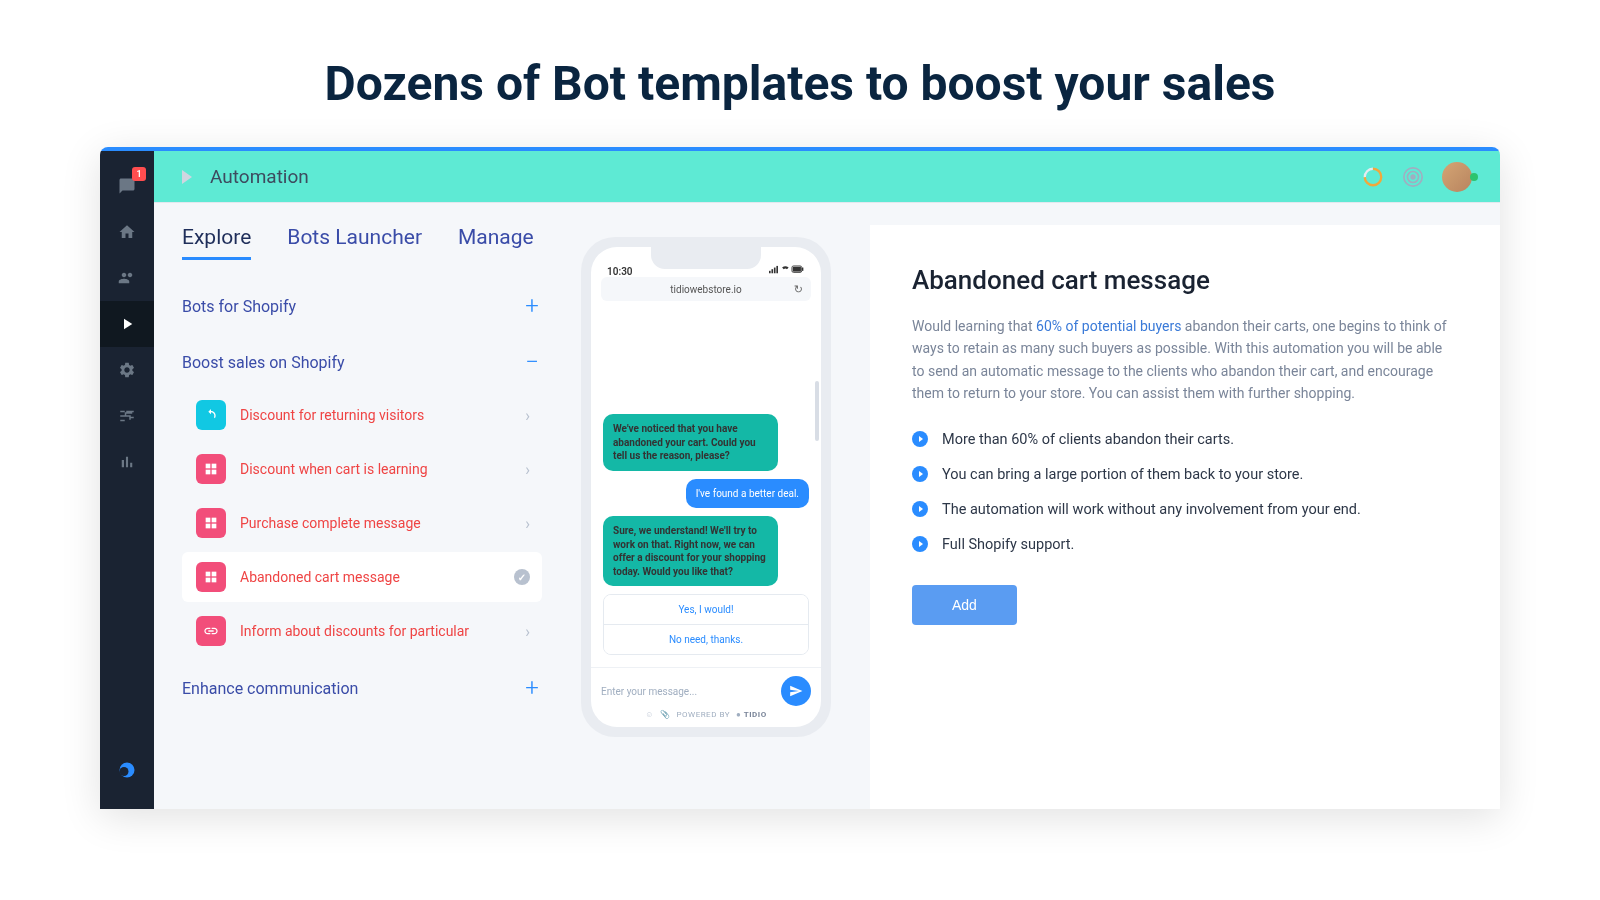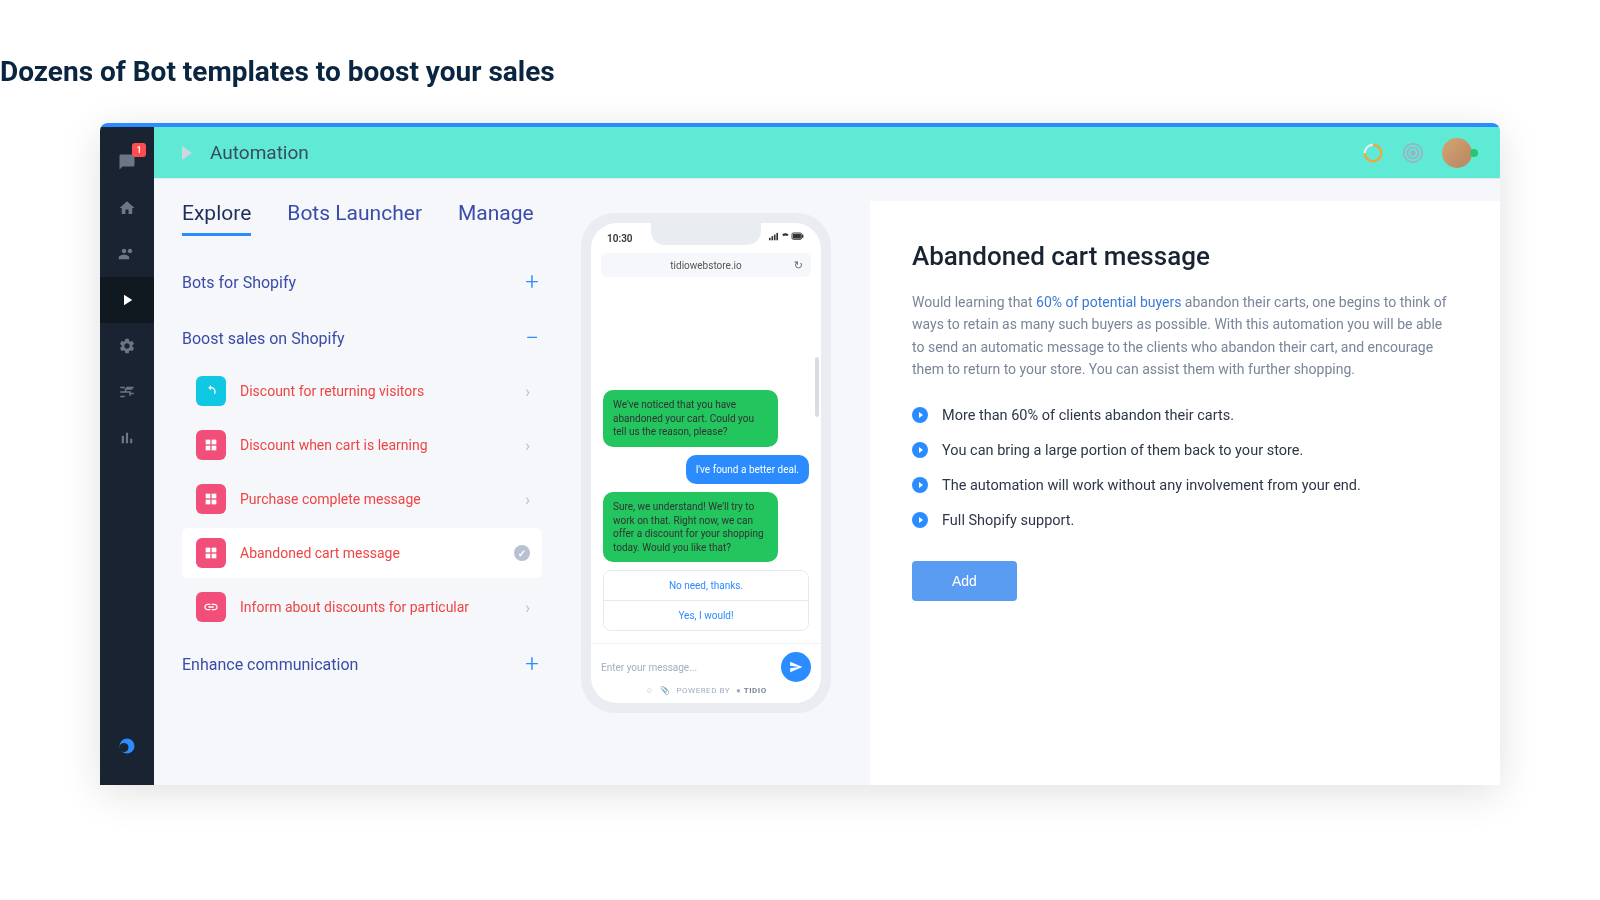--- a/index.html
+++ b/index.html
@@ -1,18 +1,18 @@
 <!DOCTYPE html>
 <html><head>
 <meta charset="utf-8">
 <style>
 * { margin: 0; padding: 0; box-sizing: border-box; }
 body { font-family: -apple-system, BlinkMacSystemFont, 'Segoe UI', Roboto, sans-serif; background: #fff; width: 1600px; height: 900px; overflow: hidden; }
 
-.main-title { text-align: left; font-size: 28px; font-weight: 700; color: #0a2540; padding: 55px 0 35px; }
+.main-title { text-align: center; font-size: 48px; font-weight: 700; color: #0a2540; padding: 55px 0 35px; }
 
 .app-frame { margin: 0 100px 45px; border-radius: 8px 8px 0 0; overflow: hidden; box-shadow: 0 8px 40px rgba(0,0,0,0.12); height: 662px; }
 .app-topbar { height: 4px; background: #2a8cff; }
 .app-body { display: flex; background: #f0f2f5; height: calc(100% - 4px); }
 
 .sidebar { width: 54px; background: #1a2332; display: flex; flex-direction: column; align-items: center; padding-top: 12px; position: relative; }
 .sb-item { width: 54px; height: 46px; display: flex; align-items: center; justify-content: center; color: #6b7785; cursor: pointer; position: relative; }
 .sb-item.active { background: #101820; color: #fff; }
 .sb-item svg { width: 18px; height: 18px; }
 .sb-badge { position: absolute; top: 4px; right: 8px; background: #ff4d4f; color: #fff; font-size: 9px; min-width: 14px; height: 14px; border-radius: 3px; display: flex; align-items: center; justify-content: center; padding: 0 3px; font-weight: 600;}
@@ -48,27 +48,27 @@
 .bot-icon.pink { background: #f24e7a; }
 .bot-label { color: #ef4444; font-size: 14px; flex: 1; white-space: nowrap; overflow: hidden; text-overflow: ellipsis;}
 .bot-chevron { color: #b8c1cf; font-size: 16px; margin-left: 10px; }
 .bot-check { width: 16px; height: 16px; border-radius: 50%; background: #b8c1cf; margin-left: 8px; display: flex; align-items: center; justify-content: center;}
 .bot-check::after { content: "✓"; color: #fff; font-size: 10px; font-weight: bold;}
 
 .phone-col { width: 280px; display: flex; justify-content: center; align-items: flex-start; padding-top: 12px;}
 .phone { width: 250px; height: 500px; background: #e9ecf1; border-radius: 34px; padding: 10px; position: relative; }
 .phone-screen { background: #fff; border-radius: 26px; height: 100%; overflow: hidden; display: flex; flex-direction: column; position: relative;}
 .notch { position: absolute; top: 0; left: 50%; transform: translateX(-50%); width: 110px; height: 22px; background: #e9ecf1; border-radius: 0 0 14px 14px; z-index: 2;}
-.phone-status { height: 30px; display: flex; justify-content: space-between; align-items: center; padding: 0 16px; font-size: 10px; font-weight: 600; color: #333; }
+.phone-status { height: 30px; display: flex; justify-content: space-between; align-items: flex-end; padding: 0 16px; font-size: 10px; font-weight: 600; color: #333; }
 .phone-addr { height: 24px; margin: 0 10px; background: #f5f7fa; border-radius: 6px; display: flex; align-items: center; justify-content: center; font-size: 10px; color: #555; position: relative;}
 .phone-refresh { position: absolute; right: 8px; font-size: 11px; color: #666;}
 .phone-chat { flex: 1; padding: 12px; display: flex; flex-direction: column; justify-content: flex-end; gap: 8px; overflow: hidden; position: relative;}
 .scroll-hint { position: absolute; right: 2px; top: 80px; width: 4px; height: 60px; background: #d8dde5; border-radius: 2px;}
 .msg { padding: 8px 10px; border-radius: 10px; font-size: 10px; line-height: 1.35; max-width: 85%; }
-.msg.in { background: #22c55e; color: #333; align-self: flex-start; }
+.msg.in { background: #14b8a6; color: #333; align-self: flex-start; font-weight: bold; }
 .msg.out { background: #2a8cff; color: #fff; align-self: flex-end; }
 .qr-group { display: flex; flex-direction: column; gap: 0; border:1px solid #e5eaf0; border-radius: 8px; overflow: hidden;}
 .qr-btn { padding: 9px; text-align: center; font-size: 10px; color: #2a8cff; cursor: pointer; background:#fff;}
 .qr-btn + .qr-btn { border-top: 1px solid #e5eaf0;}
 .phone-input-area { border-top: 1px solid #eef1f5; padding: 8px 10px; }
 .phone-input-row { display: flex; align-items: center; gap: 8px; }
 .phone-input { flex: 1; font-size: 10px; color: #a0aec0; }
 .send-btn { width: 30px; height: 30px; border-radius: 50%; background: #2a8cff; display: flex; align-items: center; justify-content: center; color: #fff;}
 .send-btn svg { width: 14px; height: 14px;}
 .powered { display: flex; justify-content: center; align-items: center; gap: 6px; margin-top: 4px; font-size: 8px; color: #a0aec0; letter-spacing: .5px;}
@@ -261,22 +261,22 @@
               <div class="phone-addr">
                 <span>tidiowebstore.io</span>
                 <span class="phone-refresh">↻</span>
               </div>
               <div class="phone-chat">
                 <div class="scroll-hint"></div>
                 <div class="msg in">We've noticed that you have abandoned your cart. Could you tell us the reason, please?</div>
                 <div class="msg out">I've found  a better deal.</div>
                 <div class="msg in">Sure, we understand! We'll try to work on that. Right now, we can offer a discount for your shopping today. Would you like that?</div>
                 <div class="qr-group">
+                  <div class="qr-btn">Yes, I would!</div>
                   <div class="qr-btn">No need, thanks.</div>
-                  <div class="qr-btn">Yes, I would!</div>
                 </div>
               </div>
               <div class="phone-input-area">
                 <div class="phone-input-row">
                   <span class="phone-input">Enter your message...</span>
                   <div class="send-btn">
                     <svg viewBox="0 0 24 24" fill="#fff">
                         <path d="M2 21l21-9L2 3v7l15 2-15 2v7z"></path>
                       </svg>
                   </div>

